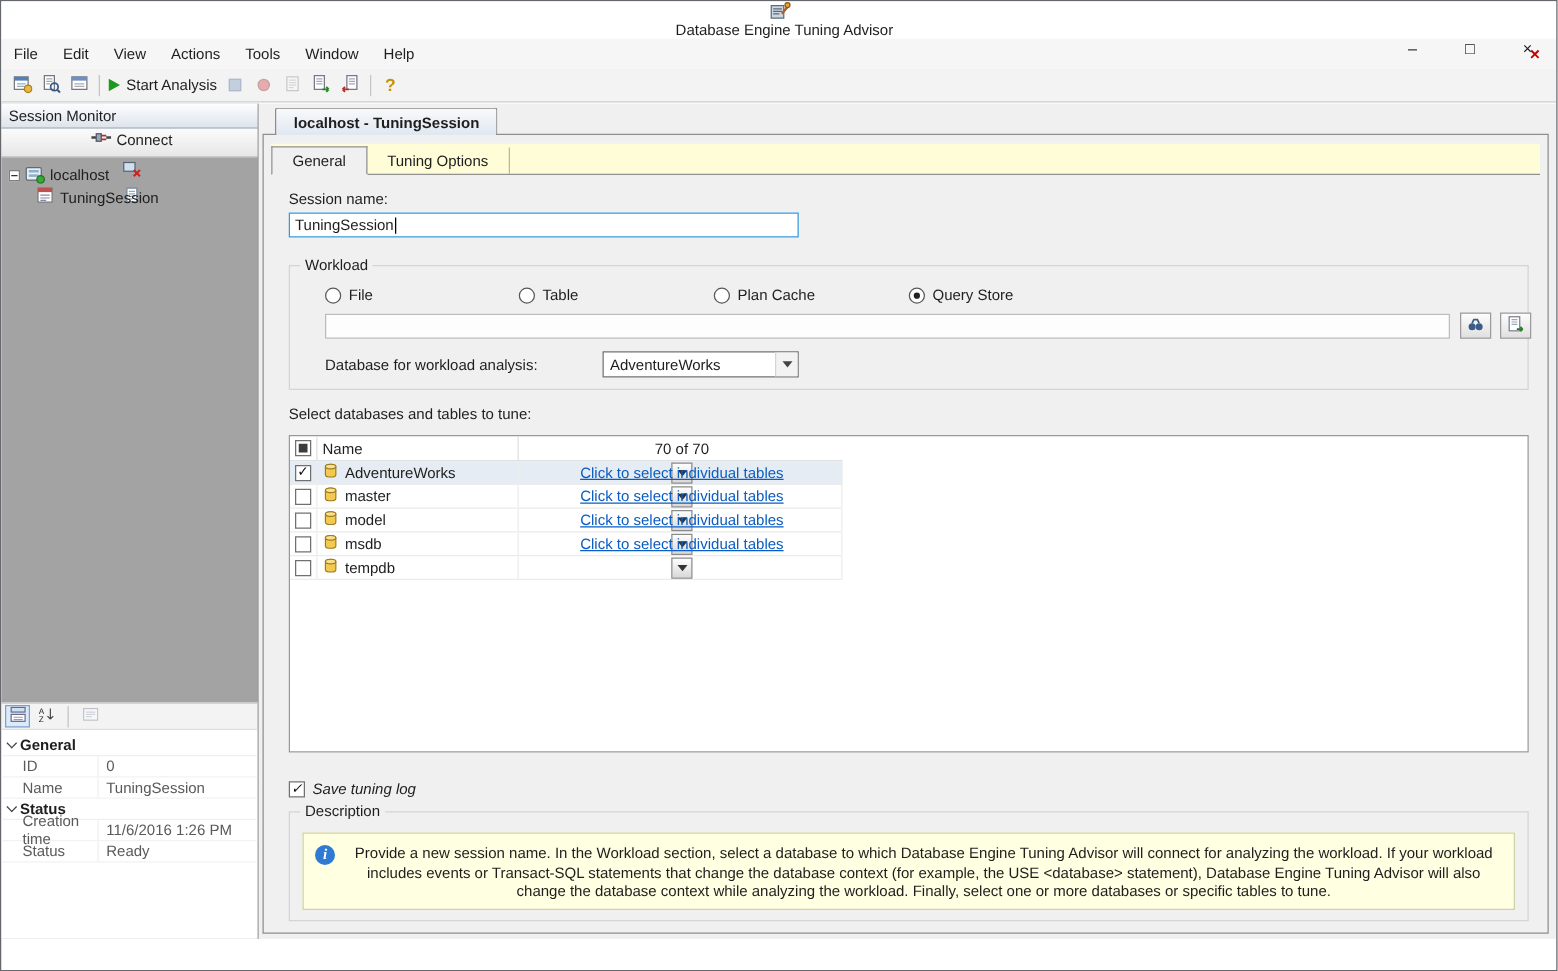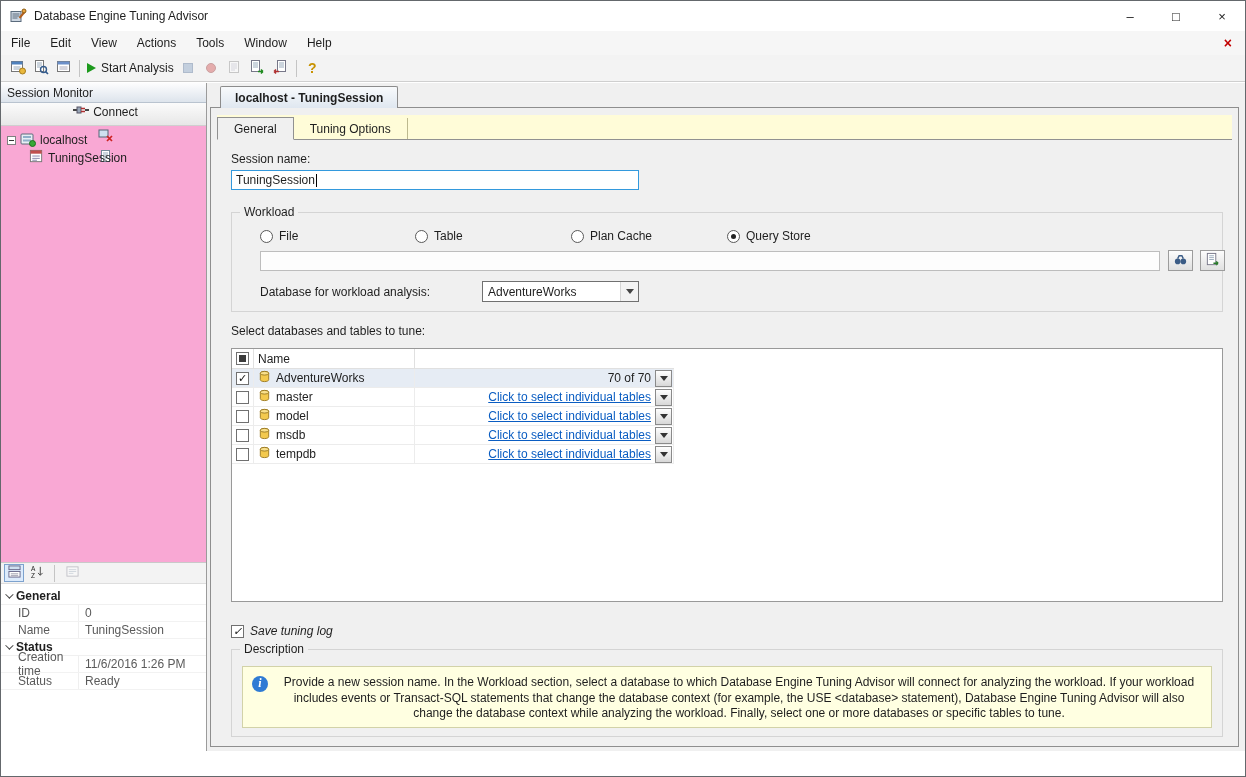--- a/index.html
+++ b/index.html
@@ -1,41 +1,41 @@
 <!DOCTYPE html>
 <html><head>
 <meta charset="utf-8">
 <style>
   html,body{margin:0;padding:0;background:#9a9a9a;}
   .app{position:relative;width:1246px;height:777px;background:#ffffff;font-family:"Liberation Sans",sans-serif;font-size:12px;color:#1e1e1e;border:1px solid #64686c;box-sizing:border-box;overflow:hidden;}
   .app *{box-sizing:border-box;}
 
   
-  .titlebar{height:30px;display:flex;align-items:center;padding-left:9px;background:#fff;}
+  .titlebar{height:30px;display:flex;align-items:center;padding-left:9px;background:#fff;flex-direction:column;}
   .app-icon{width:17px;height:16px;margin-right:7px;flex:none;}
   .caption{margin-left:auto;display:flex;height:100%;}
   .cap-btn{width:46px;display:flex;align-items:center;justify-content:center;font-size:13px;color:#1a1a1a;}
 
   
   .menubar{height:24px;display:flex;align-items:center;background:#f6f6f6;}
   .menu-item{padding:0 10px;height:100%;display:flex;align-items:center;}
   .menu-close{margin-left:auto;padding:0 13px;color:#c20000;font-weight:bold;font-size:14px;}
 
   
   .toolbar{height:27px;display:flex;align-items:center;background:#f3f3f3;border-bottom:1px solid #cfcfcf;padding-left:5px;}
   .tb-btn{height:23px;min-width:23px;display:flex;align-items:center;justify-content:center;gap:5px;padding:0 3px;}
   .tb-sep{width:1px;height:17px;background:#c4c4c4;margin:0 4px;}
   .dim{opacity:.4;}
   .play{width:0;height:0;border-left:9px solid #1d9a1d;border-top:5px solid transparent;border-bottom:5px solid transparent;}
   .stop-sq{width:10px;height:10px;background:#7e9cc0;border:1px solid #4a6a94;}
   .rec-ci{width:10px;height:10px;border-radius:50%;background:#d04545;border:1px solid #8c2323;}
   .help-q{color:#c89200;font-weight:bold;font-size:14px;}
 
   
-  .sidebar{position:absolute;left:0;top:82px;width:206px;bottom:25px;border-right:1px solid #9b9b9b;background:#f9a8d4;display:flex;flex-direction:column;}
+  .sidebar{position:absolute;left:0;top:82px;width:206px;bottom:25px;border-right:1px solid #9b9b9b;background:#a3a3a3;display:flex;flex-direction:column;}
   .sm-header{height:20px;background:linear-gradient(#fdfdfe,#dde4ec);border-bottom:1px solid #b9c3cf;padding-left:6px;display:flex;align-items:center;}
   .sm-toolbar{height:23px;background:linear-gradient(#fbfbfb,#e7e7e7);border-bottom:1px solid #cfcfcf;display:flex;align-items:center;padding-left:4px;gap:4px;flex-direction:column;}
   .sm-btn{display:flex;align-items:center;gap:4px;padding:0 2px;height:20px;}
   .tree{height:436px;padding-top:5px;}
   .tree-row{height:18px;display:flex;align-items:center;gap:4px;padding-left:6px;}
   .tree-row.child{padding-left:28px;}
   .expander{width:9px;height:9px;border:1px solid #808080;background:#fff;position:relative;flex:none;}
   .expander::after{content:"";position:absolute;left:1px;right:1px;top:3px;height:1px;background:#333;}
   .pg-toolbar{height:22px;border-top:1px solid #c9c9c9;border-bottom:1px solid #dedede;background:#f3f3f3;display:flex;align-items:center;padding-left:3px;gap:3px;}
   .pg-tbtn{width:20px;height:18px;display:flex;align-items:center;justify-content:center;}
@@ -75,21 +75,21 @@
   .combo-arrow::after{content:"";border:4px solid transparent;border-top:5px solid #444;margin-top:4px;}
 
   .grid{position:absolute;left:20px;top:240px;width:992px;height:254px;background:#fff;border:1px solid #999;}
   .grid-head{height:20px;width:442px;display:flex;border-bottom:1px solid #e0e0e0;}
   .gh-cell{display:flex;align-items:center;border-right:1px solid #e0e0e0;padding-left:4px;}
   .g-row{height:19px;width:442px;display:flex;border-bottom:1px solid #ececec;}
   .g-row.selected{background:#e6ecf4;}
   .gc{display:flex;align-items:center;border-right:1px solid #ececec;padding-left:4px;}
   .gc.c1{width:22px;}
   .gc.c2{width:161px;gap:5px;}
-  .gc.c3{width:259px;justify-content:flex-end;padding-right:1px;gap:4px;}
+  .gc.c3{width:259px;justify-content:flex-end;padding-right:1px;gap:4px;flex-direction:column;}
   .dd-btn{width:17px;height:17px;border:1px solid #8a8a8a;background:linear-gradient(#fefefe,#d8d8d8);display:flex;align-items:center;justify-content:center;flex:none;}
   .dd-btn::after{content:"";border:4px solid transparent;border-top:5px solid #333;margin-top:4px;}
   .tbl-link{color:#0a5dc2;text-decoration:underline;}
 
   .cb{width:13px;height:13px;border:1px solid #707070;background:#fff;display:inline-flex;align-items:center;justify-content:center;font-size:11px;line-height:1;color:#111;flex:none;}
   .cb.checked::after{content:"✓";}
   .cb.filled::after{content:"";width:7px;height:7px;background:#3c3c3c;}
 
   .checkline{position:absolute;display:flex;align-items:center;gap:6px;font-style:italic;}
 

